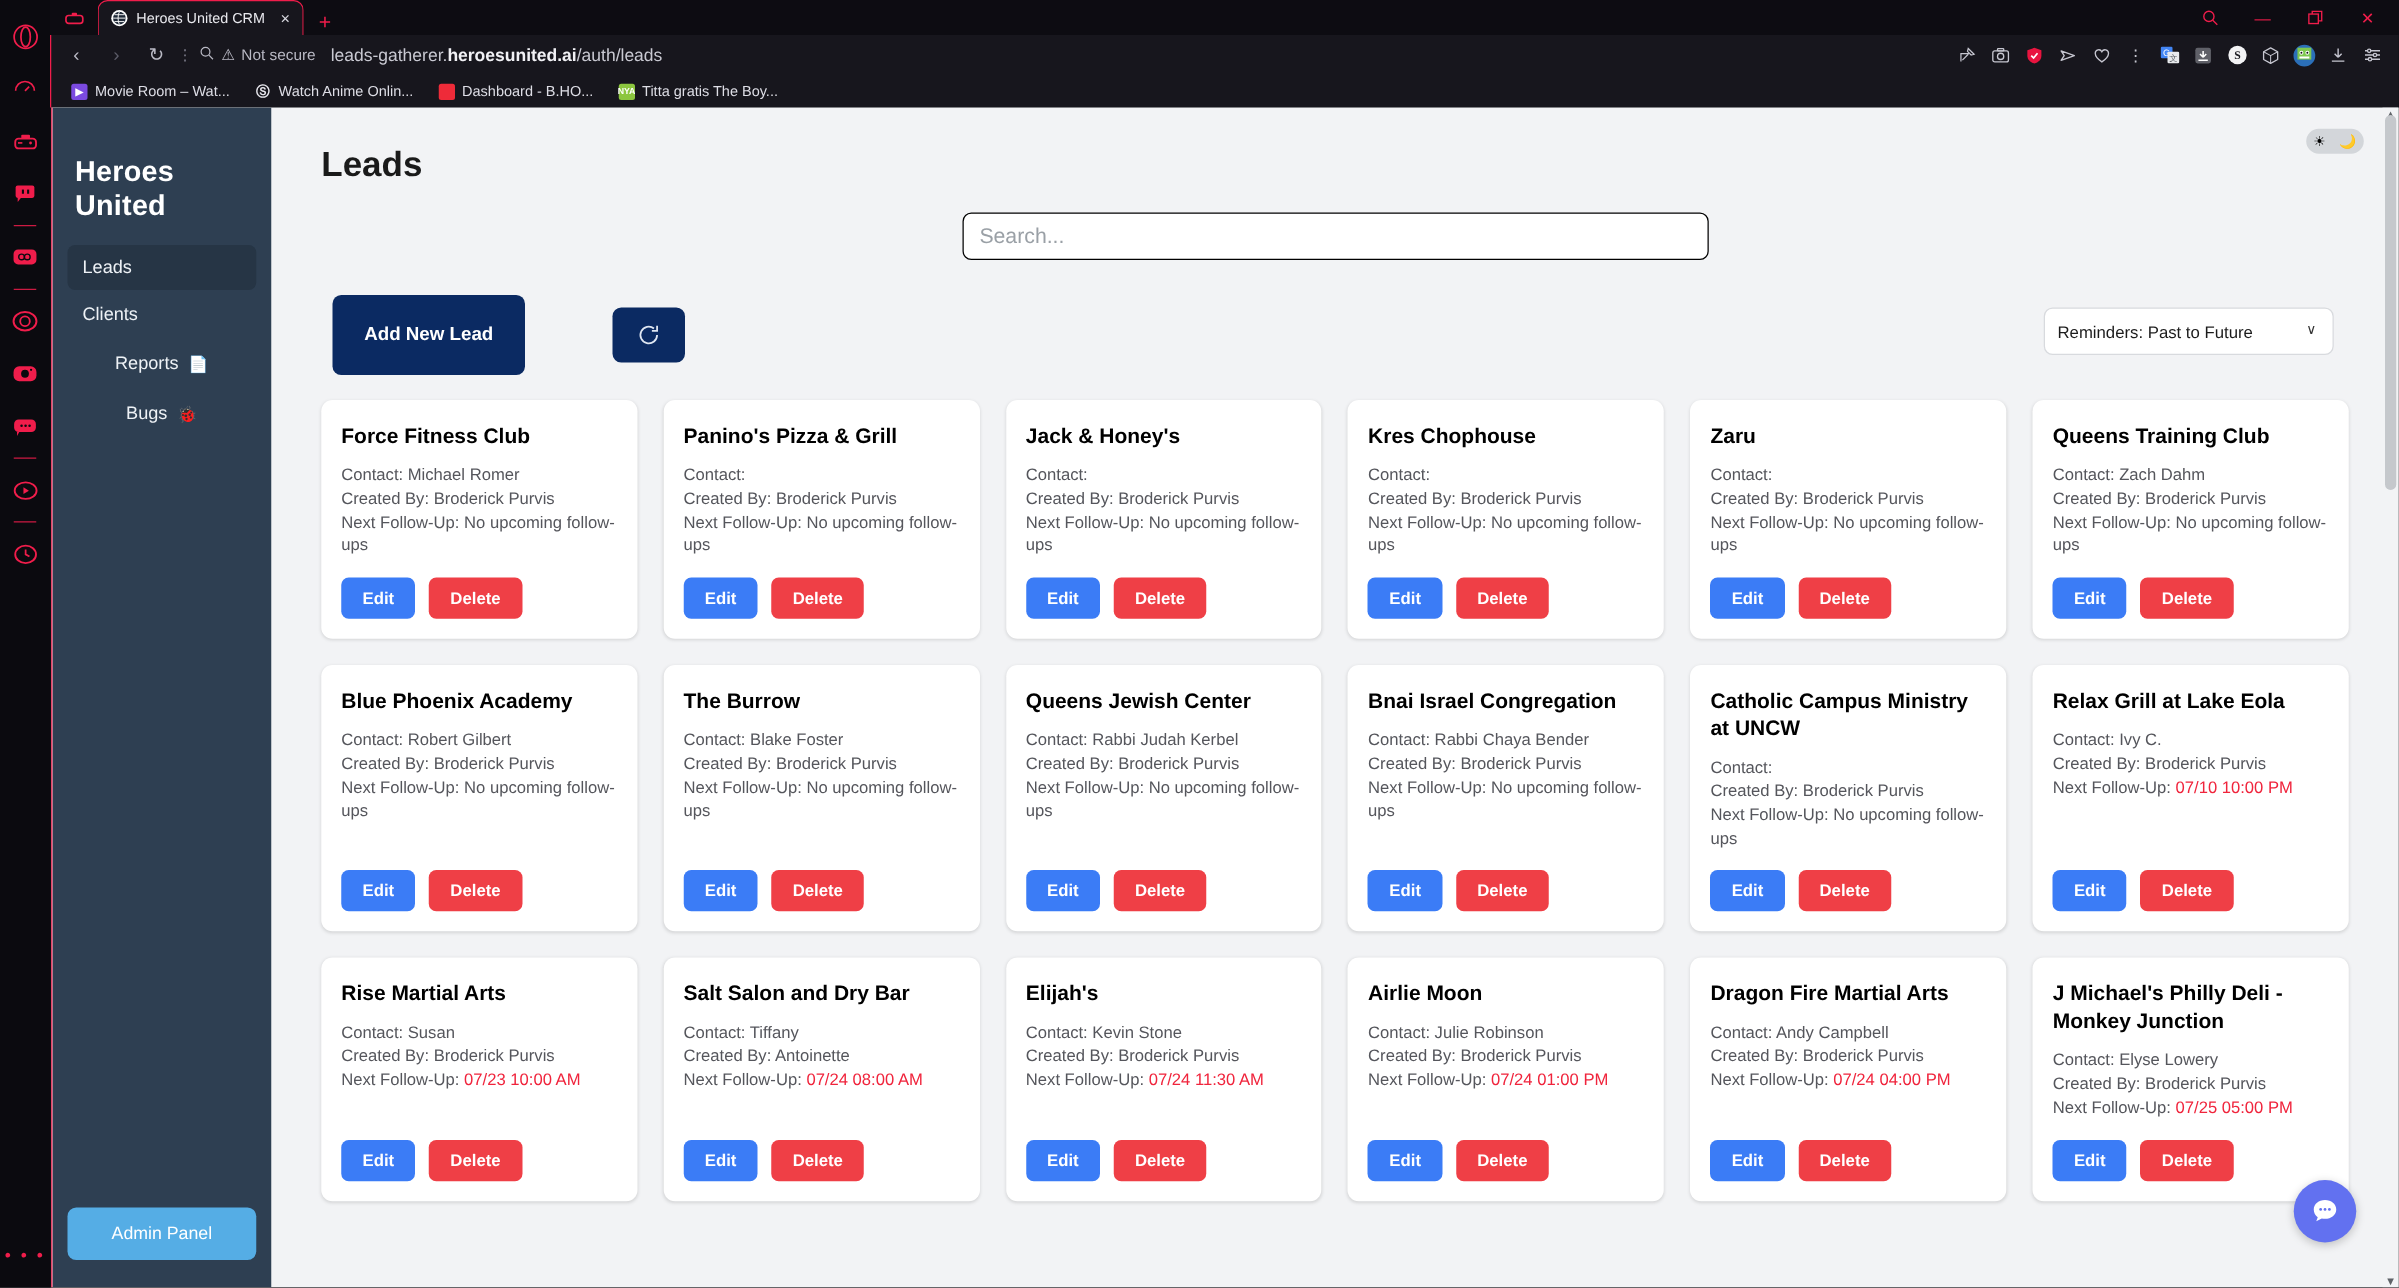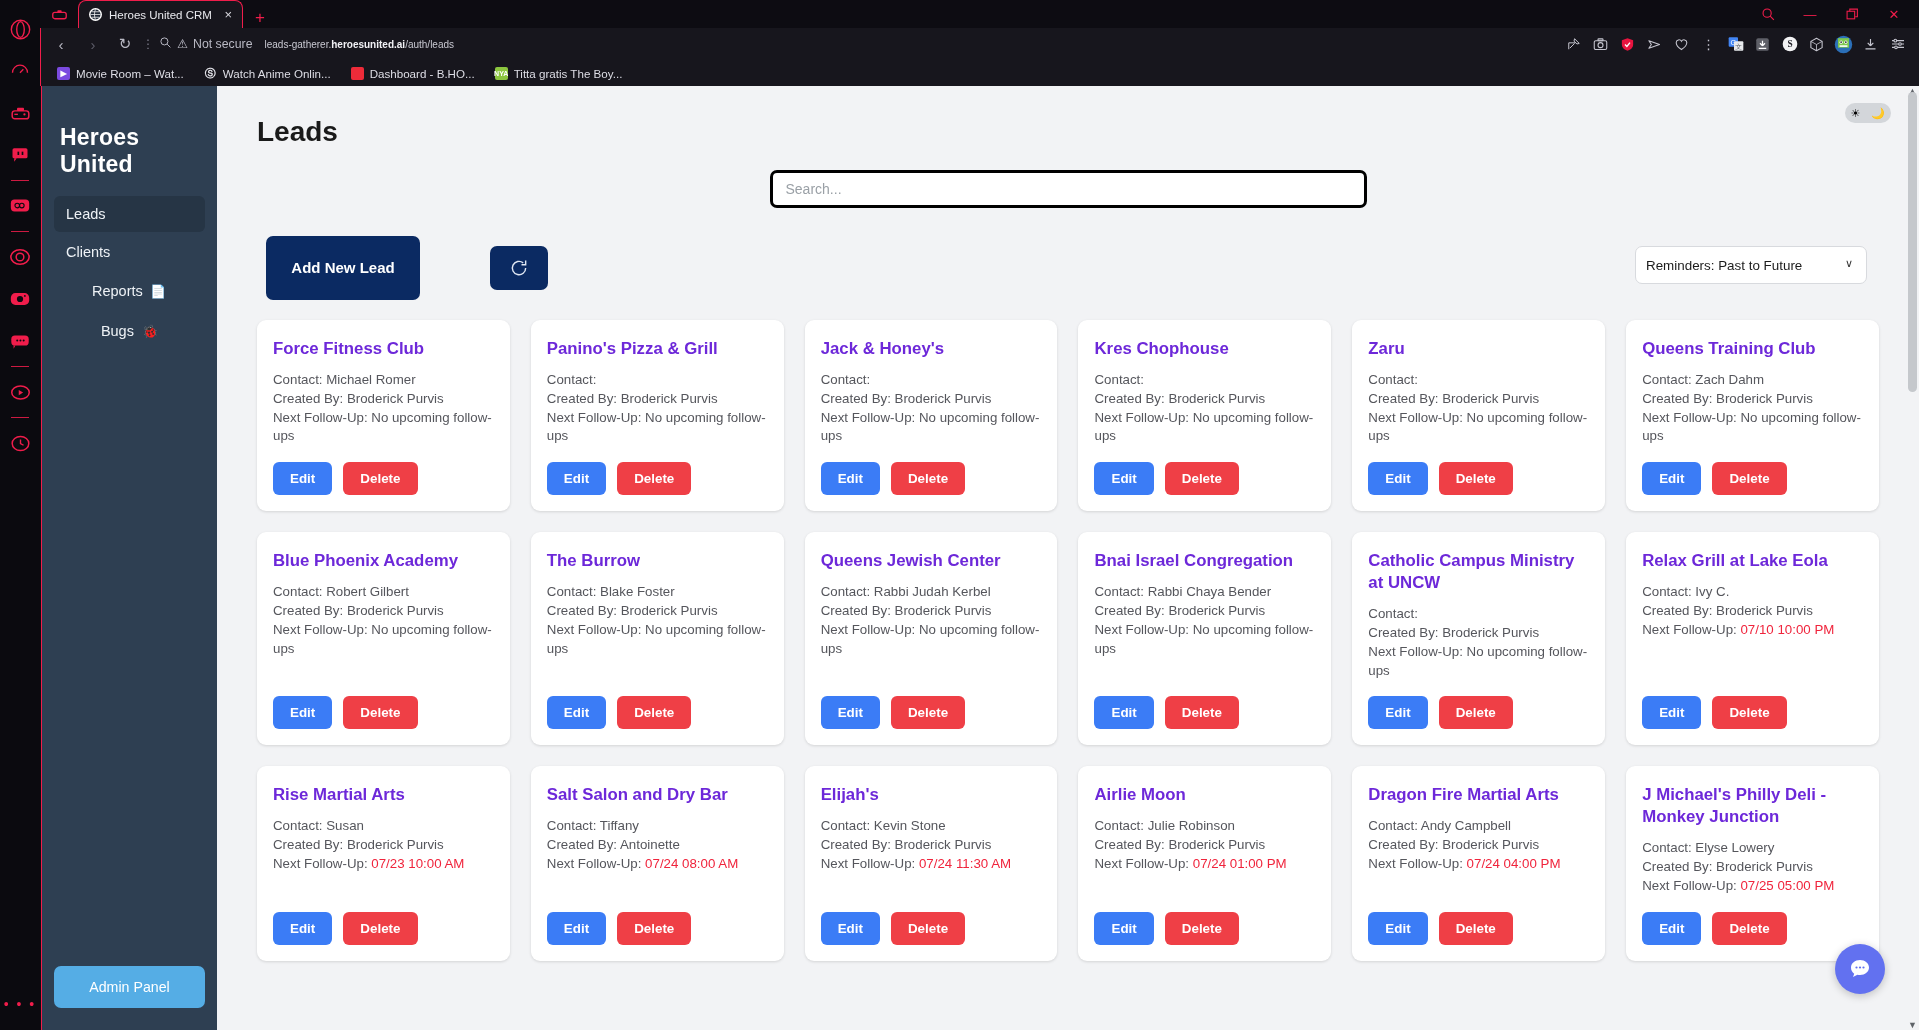--- a/index.html
+++ b/index.html
@@ -66,21 +66,21 @@
     border-left: 1px solid #f01d4b;
   }
   .nav-btn { width: 32px; height: 28px; display:flex;align-items:center;justify-content:center;
              color:#b9b9c4; font-size: 15px; }
   .nav-btn.dim { color:#5c5c68; }
   .vdots { color:#7e7e8c; font-size: 12px; width:14px; text-align:center; letter-spacing:0; }
   #security {
     display:flex; align-items:center; gap: 5px; padding: 0 8px 0 4px;
     color:#b9b9c4; font-size: 12.3px; white-space: nowrap;
   }
-  #urlbox { color:#c9c9d2; font-size: 10px; padding-left: 4px; white-space: nowrap; }
+  #urlbox { color:#c9c9d2; font-size: 14px; padding-left: 4px; white-space: nowrap; }
   #urlbox b { color:#f1f1f5; font-weight: 700; }
   #tb-right { margin-left: auto; display: flex; align-items: center; gap: 0px; }
   .tb-ic { width: 27px; height: 28px; display:flex;align-items:center;justify-content:center;
            color:#c6c6d0; font-size: 13px; }
 
   
   #bookmarks {
     position: absolute; left: 40px; top: 60px; width: 1879px; height: 26px;
     background: #17161d; display:flex; align-items:center; gap: 0px; padding-left: 6px;
     border-left: 1px solid #f01d4b;
@@ -123,22 +123,22 @@
   
   #main { position: absolute; left: 175px; top: 0; right: 0; bottom: 0; overflow: hidden; }
   #theme-toggle {
     position: absolute; right: 28px; top: 17px;
     width: 46px; height: 20px; border-radius: 11px; background: #d3d6da;
     display:flex; align-items:center; justify-content:space-around; font-size: 11px;
   }
   #page-title { margin: 30px 0 0 40px; font-size: 28px; font-weight: 700; color: #1a1a1a; }
   #search-wrap { display:flex; justify-content:center; margin-top: 22px; }
   #search-input {
-    width: 597px; height: 38px; border: 3px solid #000000; border-radius: 7px;
-    background: #fff; padding: 0 13px; font-size: 14px; color:#222;
+    width: 597px; height: 38px; border: 1px solid #000000; border-radius: 7px;
+    background: #fff; padding: 0 13px; font-size: 17px; color:#222;
     font-family: "Liberation Sans", sans-serif;
   }
   #search-input::placeholder { color: #9aa0a6; }
 
   #toolbar-row { position: relative; margin: 28px 40px 0 40px; height: 64px; }
   #add-lead {
     position:absolute; left: 9px; top: 0;
     width: 154px; height: 64px; background: #0b2a62; color: #fff;
     border: none; border-radius: 7px; font-size: 15px; font-weight: 700;
     line-height: 1.35; font-family: "Liberation Sans", sans-serif;
@@ -161,21 +161,21 @@
   
   #grid {
     margin: 20px 40px 0 40px;
     display: grid; grid-template-columns: repeat(6, 1fr); gap: 21px 21px;
   }
   .card {
     background: #fff; border-radius: 9px; padding: 18px 16px 16px 16px;
     box-shadow: 0 1px 3px rgba(0,0,0,.13);
     display: flex; flex-direction: column;
   }
-  .card-title { font-size: 16.8px; font-weight: 700; color: #6d28d9; line-height: 1.3; margin-bottom: 11px; }
+  .card-title { font-size: 16.8px; font-weight: 700; color: #000000; line-height: 1.3; margin-bottom: 11px; }
   .card-line { font-size: 13.3px; color: #55565c; line-height: 1.42; }
   .followup .fu-val { color: #f0243c; }
   .card-actions { display: flex; gap: 11px; margin-top: auto; padding-top: 16px; align-items: flex-end; }
   .btn-edit {
     background: #3b7cf6; color:#fff; border:none; border-radius: 6px;
     padding: 9px 17px; font-size: 13.4px; font-weight: 700;
     font-family: "Liberation Sans", sans-serif;
   }
   .btn-delete {
     background: #ef3f46; color:#fff; border:none; border-radius: 6px;

